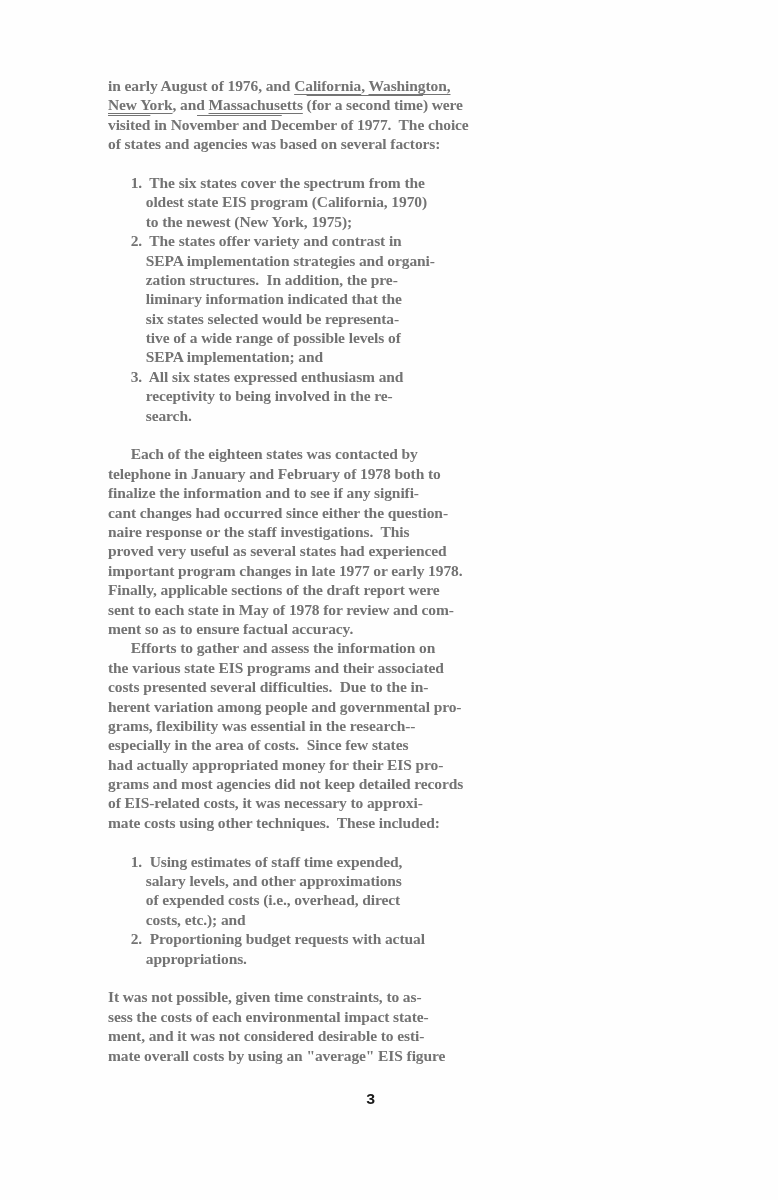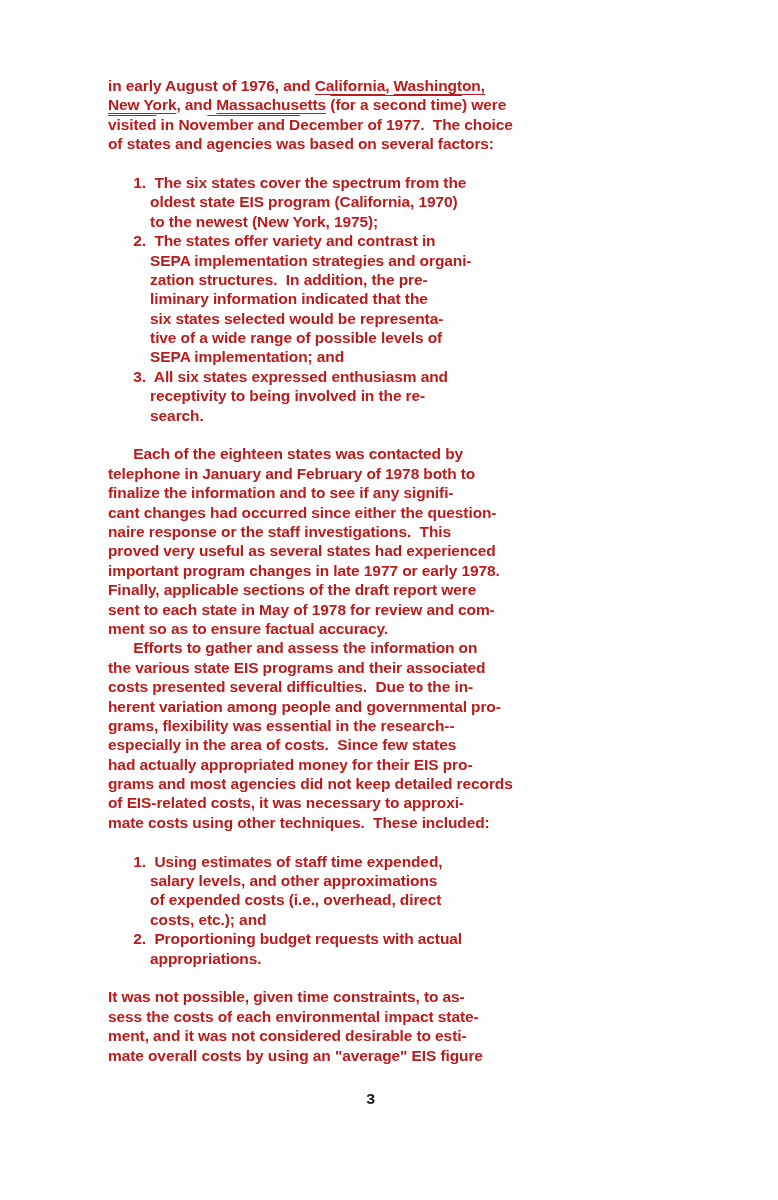--- a/index.html
+++ b/index.html
@@ -20,25 +20,25 @@
     top: 0;
     width: 778px;
     height: 1200px;
     background: #fefefe;
   }
   .text-block {
     position: absolute;
     left: 108px;
     top: 76px;
     width: 560px;
-    font-family: Liberation Sans, sans-serif;
+    font-family: Liberation Serif, serif;
     font-size: 15.5px;
     line-height: 19.4px;
     font-weight: 600;
-    color: #b91c1c;
+    color: #737373;
     white-space: pre;
     letter-spacing: -0.1px;
   }
   .line {
     height: 19.4px;
   }
   
   .u {
     text-decoration: underline;
     text-decoration-thickness: 1.3px;

